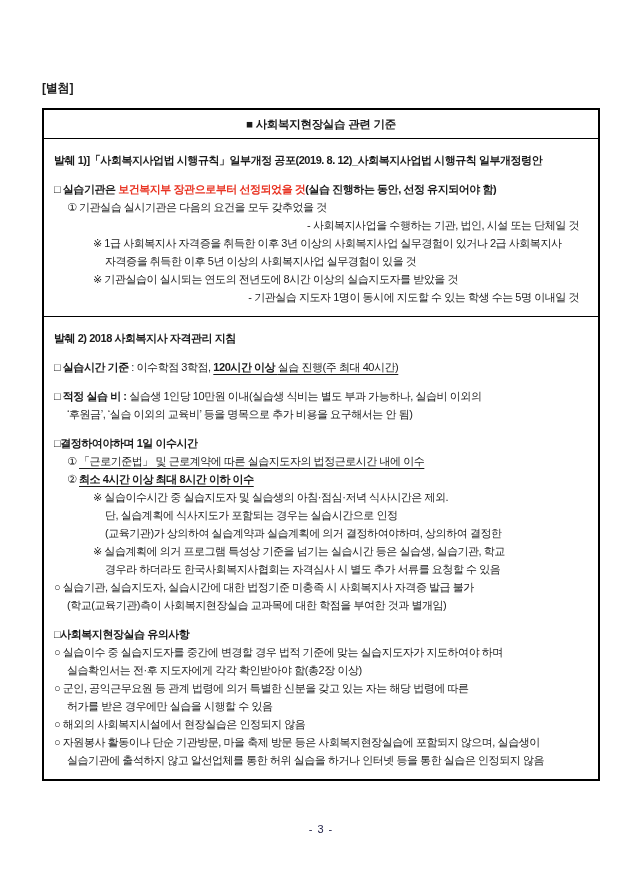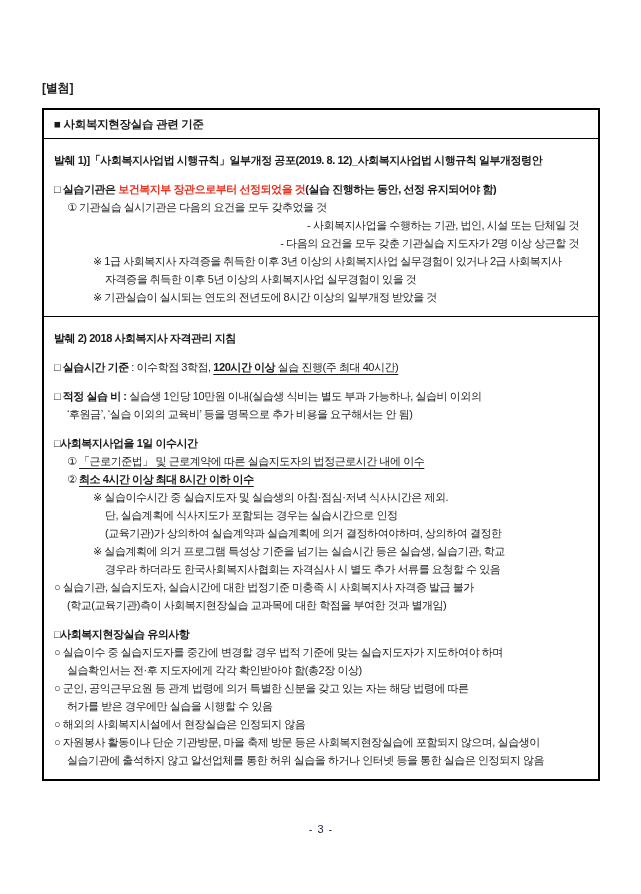--- a/index.html
+++ b/index.html
@@ -24,20 +24,21 @@
     border: 2px solid #000000;
     overflow: hidden;
     background: #ffffff;
   }
   .box-header {
     border-bottom: 1.5px solid #000000;
     padding: 7px 10px 6px 10px;
     font-weight: bold;
     font-size: 11.5px;
     letter-spacing: -0.3px;
+    text-align: center;
   }
   .box-body { width: 100%; }
   .section { padding: 12px 19px 10px 10px; }
   .section-divider { border-top: 1.5px solid #000000; height: 0; }
   .line {
     font-size: 11px;
     line-height: 18px;
     letter-spacing: -0.45px;
     white-space: nowrap;
     overflow: hidden;
@@ -68,32 +69,32 @@
   <div class="attachment-label">[별첨]</div>
 
   <div class="doc-box">
     <div class="box-header">■ 사회복지현장실습 관련 기준</div>
     <div class="box-body">
         <div class="section">
           <div class="line indent-0"><span class="seg b">발췌 1)]「사회복지사업법 시행규칙」일부개정 공포(2019. 8. 12)_사회복지사업법 시행규칙 일부개정령안</span></div>
           <div class="line indent-0 gap"><span class="seg b">□ 실습기관은 </span><span class="seg b r">보건복지부 장관으로부터 선정되었을 것</span><span class="seg b">(실습 진행하는 동안, 선정 유지되어야 함)</span></div>
           <div class="line indent-1"><span class="seg">① 기관실습 실시기관은 다음의 요건을 모두 갖추었을 것</span></div>
           <div class="line indent-2"><span class="seg">- 사회복지사업을 수행하는 기관, 법인, 시설 또는 단체일 것</span></div>
-          <div class="line indent-2"><span class="seg">- 다음의 요건을 모두 갖춘 기관실습 지도자가 2명 이상 상근할 것</span></div>
           <div class="line indent-3"><span class="seg">※ 1급 사회복지사 자격증을 취득한 이후 3년 이상의 사회복지사업 실무경험이 있거나 2급 사회복지사</span></div>
           <div class="line indent-4"><span class="seg">자격증을 취득한 이후 5년 이상의 사회복지사업 실무경험이 있을 것</span></div>
-          <div class="line indent-3"><span class="seg">※ 기관실습이 실시되는 연도의 전년도에 8시간 이상의 일부개정 받았을 것</span></div>
+          <div class="line indent-3"><span class="seg">※ 기관실습이 실시되는 연도의 전년도에 8시간 이상의 실습지도자를 받았을 것</span></div>
+          <div class="line indent-2"><span class="seg">- 기관실습 지도자 1명이 동시에 지도할 수 있는 학생 수는 5명 이내일 것</span></div>
         </div>
         <div class="section-divider"></div>
         <div class="section">
           <div class="line indent-0"><span class="seg b">발췌 2) 2018 사회복지사 자격관리 지침</span></div>
           <div class="line indent-0 gap"><span class="seg b">□ 실습시간 기준</span><span class="seg"> : 이수학점 3학점, </span><span class="seg b u">120시간 이상 </span><span class="seg u">실습 진행(주 최대 40시간)</span></div>
           <div class="line indent-0 gap"><span class="seg b">□ 적정 실습 비 :</span><span class="seg"> 실습생 1인당 10만원 이내(실습생 식비는 별도 부과 가능하나, 실습비 이외의</span></div>
           <div class="line indent-1"><span class="seg">‘후원금’, ‘실습 이외의 교육비’ 등을 명목으로 추가 비용을 요구해서는 안 됨)</span></div>
-          <div class="line indent-0 gap"><span class="seg b">□사회복지사업을 1일 이수시간</span></div>
+          <div class="line indent-0 gap"><span class="seg b">□결정하여야하며 1일 이수시간</span></div>
           <div class="line indent-1"><span class="seg">① </span><span class="seg u">「근로기준법」 및 근로계약에 따른 실습지도자의 법정근로시간 내에 이수 </span></div>
           <div class="line indent-1"><span class="seg">② </span><span class="seg b u">최소 4시간 이상 최대 8시간 이하 이수</span></div>
           <div class="line indent-3"><span class="seg">※ 실습이수시간 중 실습지도자 및 실습생의 아침·점심·저녁 식사시간은 제외.</span></div>
           <div class="line indent-4"><span class="seg">단, 실습계획에 식사지도가 포함되는 경우는 실습시간으로 인정</span></div>
           <div class="line indent-4"><span class="seg">(교육기관)가 상의하여 실습계약과 실습계획에 의거 결정하여야하며, 상의하여 결정한</span></div>
           <div class="line indent-3"><span class="seg">※ 실습계획에 의거 프로그램 특성상 기준을 넘기는 실습시간 등은 실습생, 실습기관, 학교</span></div>
           <div class="line indent-4"><span class="seg">경우라 하더라도 한국사회복지사협회는 자격심사 시 별도 추가 서류를 요청할 수 있음</span></div>
           <div class="line indent-0"><span class="seg">○ 실습기관, 실습지도자, 실습시간에 대한 법정기준 미충족 시 사회복지사 자격증 발급 불가</span></div>
           <div class="line indent-1"><span class="seg">(학교(교육기관)측이 사회복지현장실습 교과목에 대한 학점을 부여한 것과 별개임)</span></div>
           <div class="line indent-0 gap"><span class="seg b">□사회복지현장실습 유의사항</span></div>

